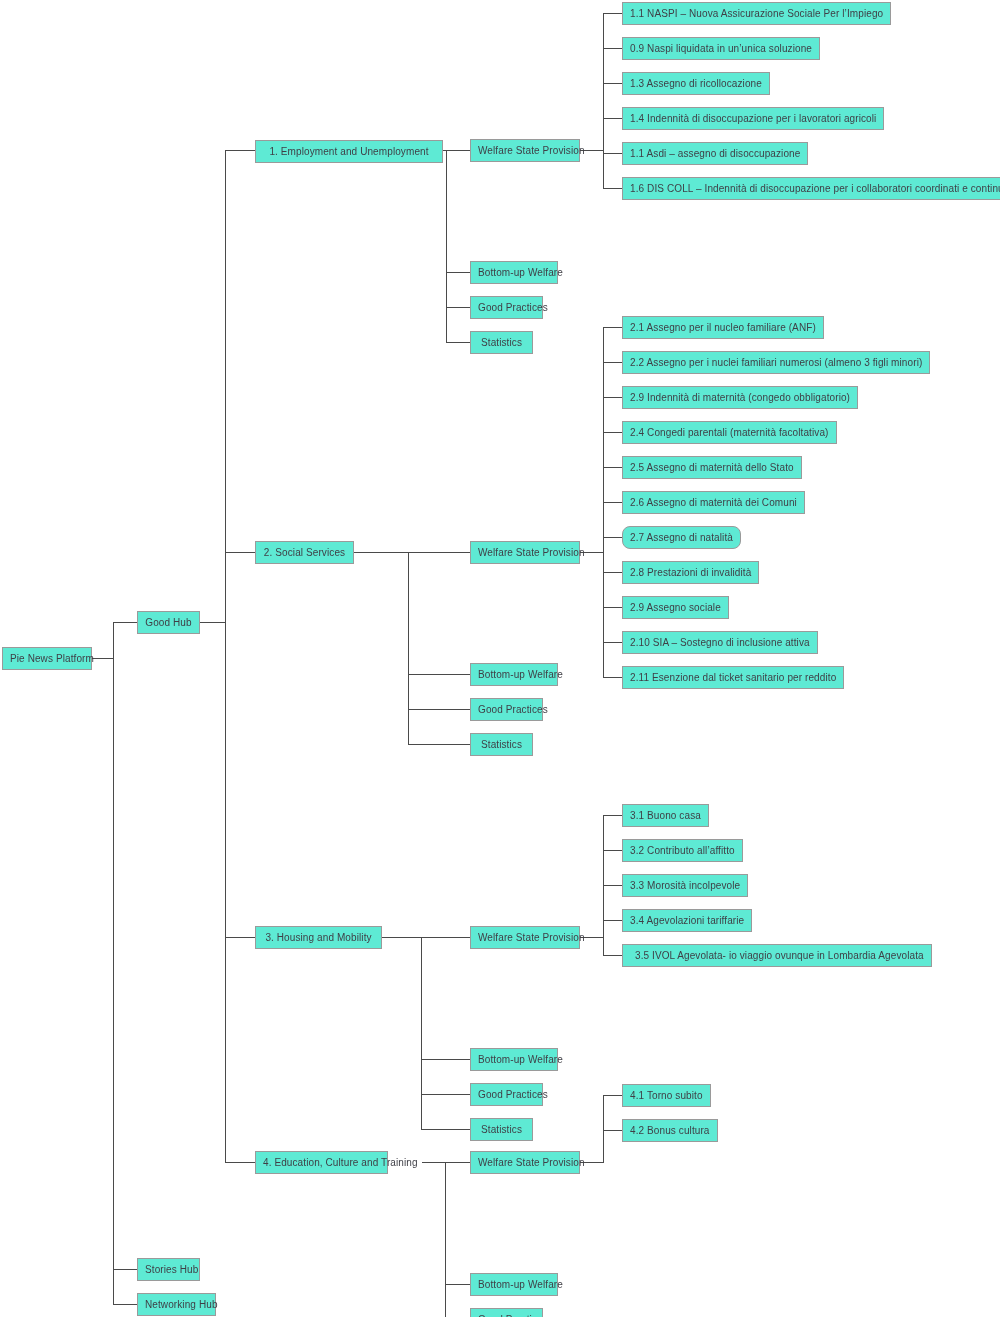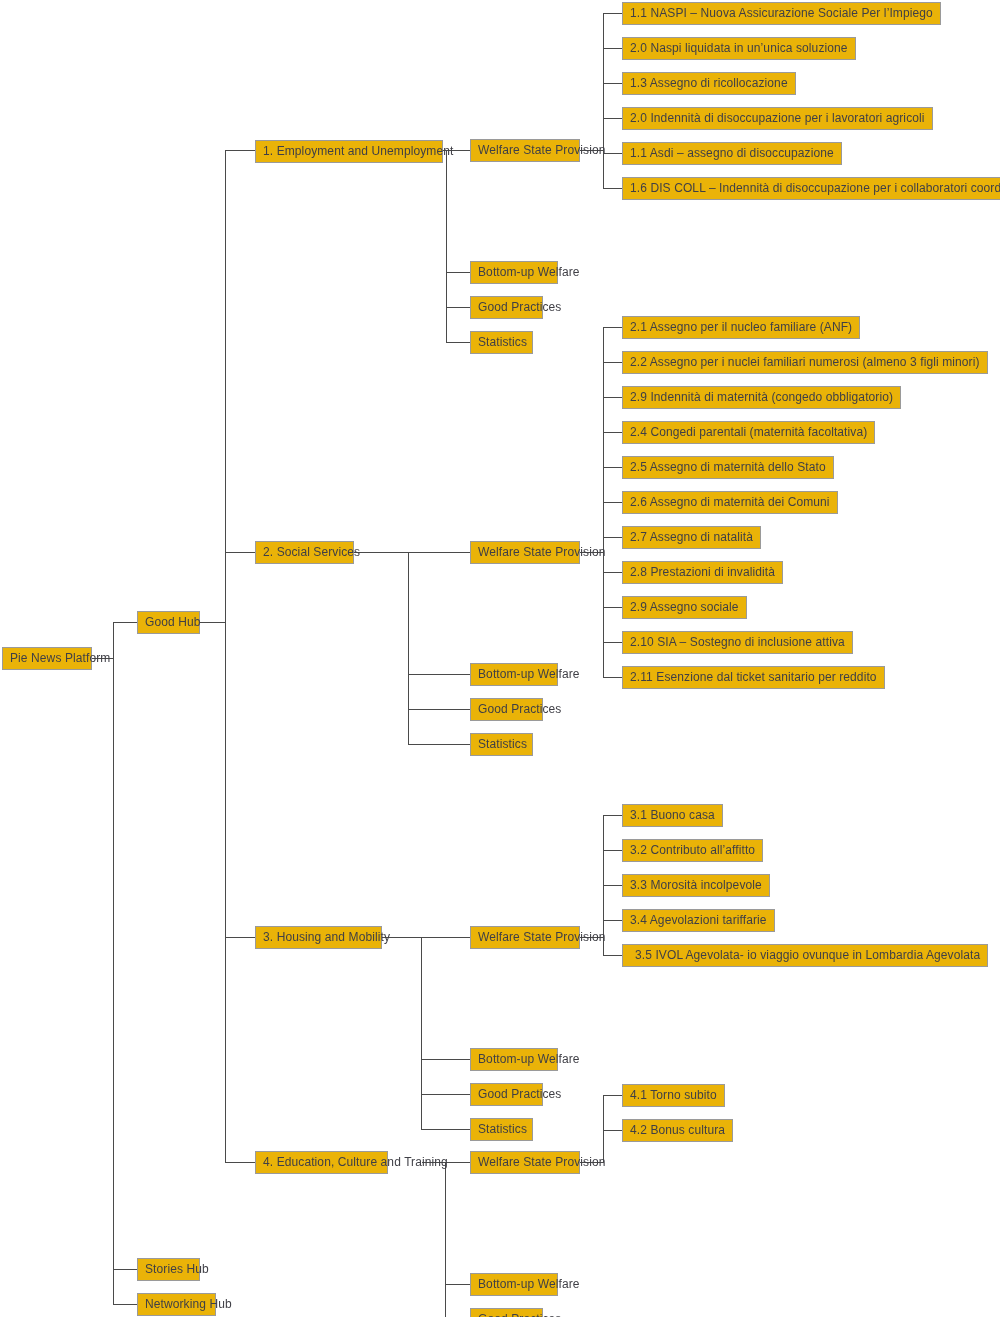--- a/index.html
+++ b/index.html
@@ -25,23 +25,23 @@
     top: 0;
     width: 1000px;
     height: 1317px;
     pointer-events: none;
   }
   .node {
     position: absolute;
     box-sizing: border-box;
     height: 23px;
     border: 1px solid #9a9a9a;
-    background: #eab308;
+    background: #5eead4;
     color: #3f3f46;
-    font-size: 12px;
+    font-size: 10px;
     line-height: 21px;
     white-space: nowrap;
     text-align: center;
     padding: 0 7px;
     letter-spacing: 0.1px;
   }
   .node.leaf {
     text-align: left;
   }
   .node.root,
@@ -129,37 +129,37 @@
       <div class="node root" style="left: 2px; top: 647px; width: 90px;">Pie News Platform</div>
       <div class="node hub" style="left: 137px; top: 611px; width: 63px;">Good Hub</div>
       <div class="node hub" style="left: 137px; top: 1258px; width: 63px;">Stories Hub</div>
       <div class="node hub" style="left: 137px; top: 1293px; width: 79px;">Networking Hub</div>
       <div class="node section" style="left: 255px; top: 140px; width: 188px;">1. Employment and Unemployment</div>
       <div class="node category" style="left: 470px; top: 139px; width: 110px;">Welfare State Provision</div>
       <div class="node category" style="left: 470px; top: 261px; width: 88px;">Bottom-up Welfare</div>
       <div class="node category" style="left: 470px; top: 296px; width: 73px;">Good Practices</div>
       <div class="node category" style="left: 470px; top: 331px; width: 63px;">Statistics</div>
       <div class="node leaf" style="left: 622px; top: 2px;">1.1 NASPI – Nuova Assicurazione Sociale Per l’Impiego</div>
-      <div class="node leaf" style="left: 622px; top: 37px;">2.0 Naspi liquidata in un’unica soluzione</div>
+      <div class="node leaf" style="left: 622px; top: 37px;">0.9 Naspi liquidata in un’unica soluzione</div>
       <div class="node leaf" style="left: 622px; top: 72px;">1.3 Assegno di ricollocazione</div>
-      <div class="node leaf" style="left: 622px; top: 107px;">2.0 Indennità di disoccupazione per i lavoratori agricoli</div>
+      <div class="node leaf" style="left: 622px; top: 107px;">1.4 Indennità di disoccupazione per i lavoratori agricoli</div>
       <div class="node leaf" style="left: 622px; top: 142px;">1.1 Asdi – assegno di disoccupazione</div>
       <div class="node leaf" style="left: 622px; top: 177px;">1.6 DIS COLL – Indennità di disoccupazione per i collaboratori coordinati e continuativi</div>
       <div class="node section" style="left: 255px; top: 541px; width: 99px;">2. Social Services</div>
       <div class="node category" style="left: 470px; top: 541px; width: 110px;">Welfare State Provision</div>
       <div class="node category" style="left: 470px; top: 663px; width: 88px;">Bottom-up Welfare</div>
       <div class="node category" style="left: 470px; top: 698px; width: 73px;">Good Practices</div>
       <div class="node category" style="left: 470px; top: 733px; width: 63px;">Statistics</div>
       <div class="node leaf" style="left: 622px; top: 316px;">2.1 Assegno per il nucleo familiare (ANF)</div>
       <div class="node leaf" style="left: 622px; top: 351px;">2.2 Assegno per i nuclei familiari numerosi (almeno 3 figli minori)</div>
       <div class="node leaf" style="left: 622px; top: 386px;">2.9 Indennità di maternità (congedo obbligatorio)</div>
       <div class="node leaf" style="left: 622px; top: 421px;">2.4 Congedi parentali (maternità facoltativa)</div>
       <div class="node leaf" style="left: 622px; top: 456px;">2.5 Assegno di maternità dello Stato</div>
       <div class="node leaf" style="left: 622px; top: 491px;">2.6 Assegno di maternità dei Comuni</div>
-      <div class="node leaf" style="left: 622px; top: 526px;">2.7 Assegno di natalità</div>
+      <div class="node leaf" style="left: 622px; top: 526px; border-radius: 8px;">2.7 Assegno di natalità</div>
       <div class="node leaf" style="left: 622px; top: 561px;">2.8 Prestazioni di invalidità</div>
       <div class="node leaf" style="left: 622px; top: 596px;">2.9 Assegno sociale</div>
       <div class="node leaf" style="left: 622px; top: 631px;">2.10 SIA – Sostegno di inclusione attiva</div>
       <div class="node leaf" style="left: 622px; top: 666px;">2.11 Esenzione dal ticket sanitario per reddito</div>
       <div class="node section" style="left: 255px; top: 926px; width: 127px;">3. Housing and Mobility</div>
       <div class="node category" style="left: 470px; top: 926px; width: 110px;">Welfare State Provision</div>
       <div class="node category" style="left: 470px; top: 1048px; width: 88px;">Bottom-up Welfare</div>
       <div class="node category" style="left: 470px; top: 1083px; width: 73px;">Good Practices</div>
       <div class="node category" style="left: 470px; top: 1118px; width: 63px;">Statistics</div>
       <div class="node leaf" style="left: 622px; top: 804px;">3.1 Buono casa</div>

